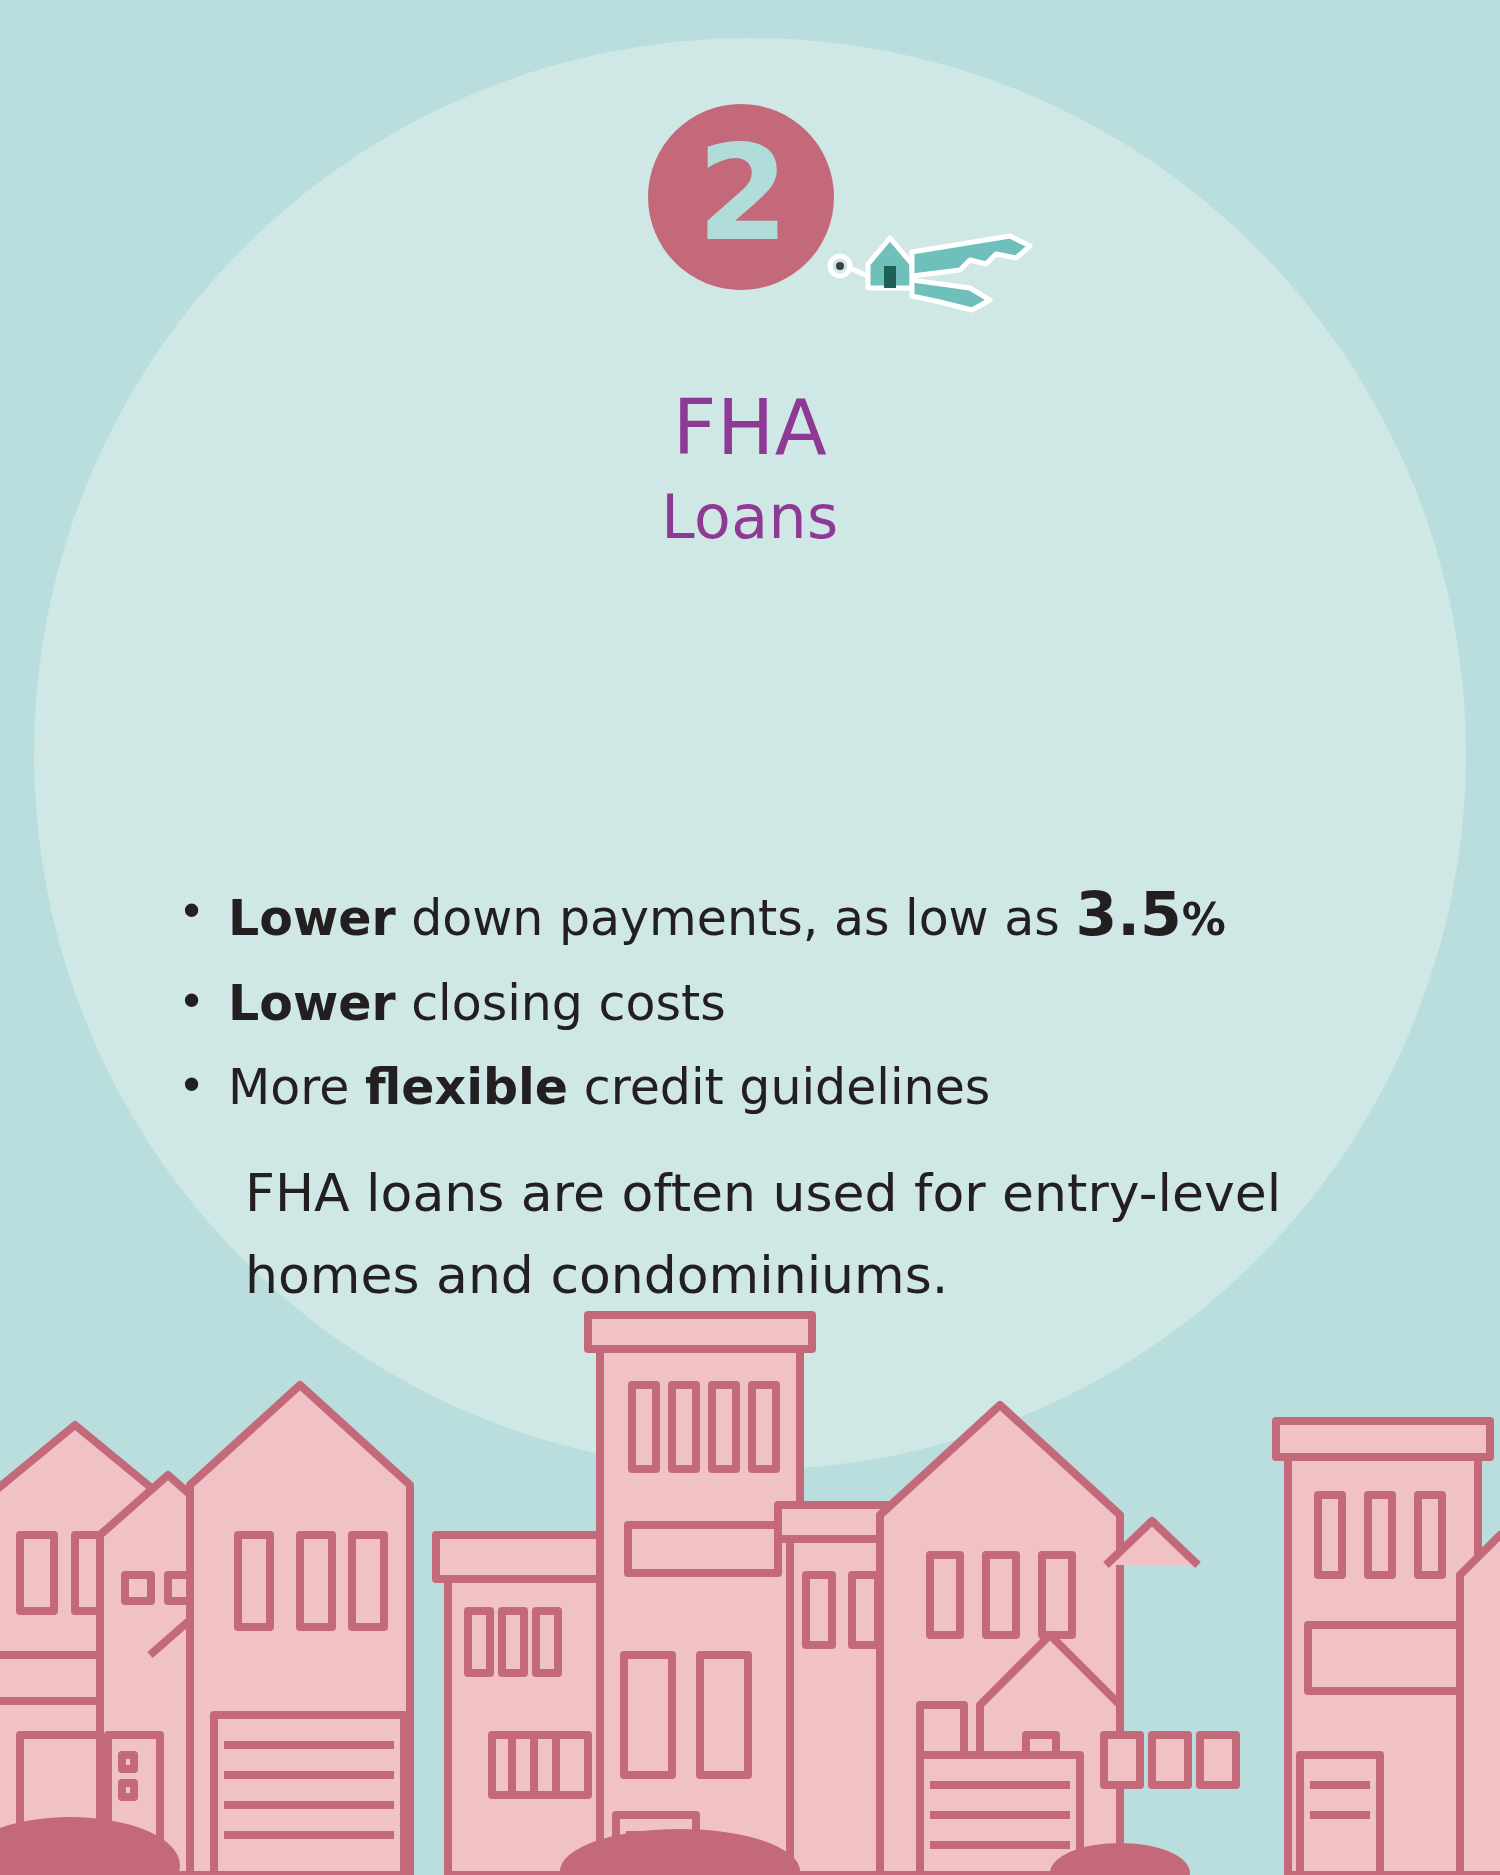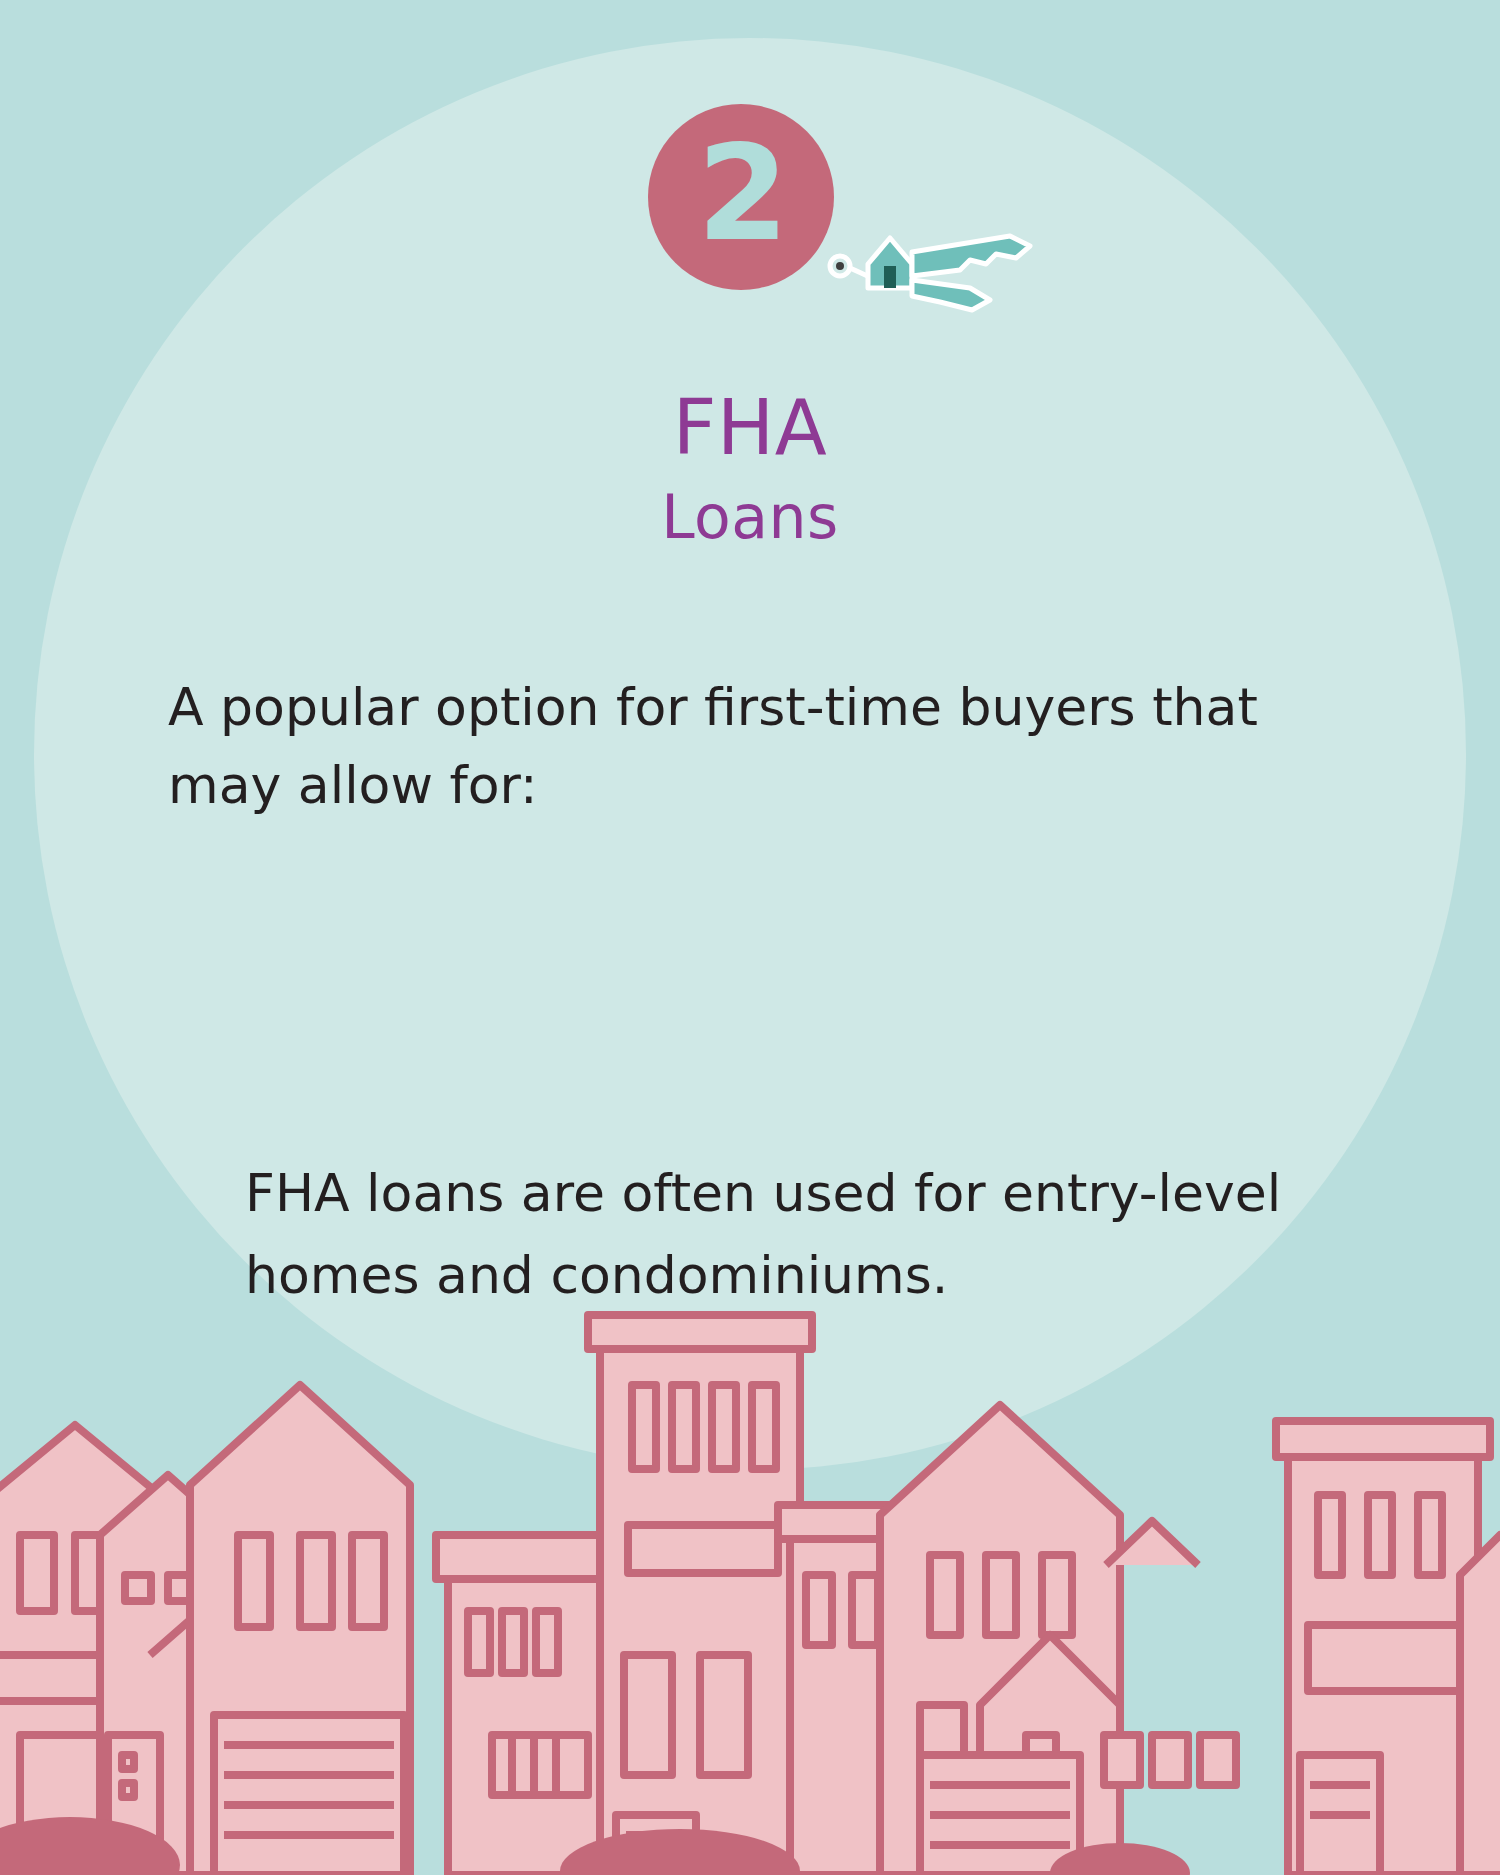--- a/index.html
+++ b/index.html
@@ -173,22 +173,32 @@
       <path d="M92 28 L190 12 L210 22 L196 34 L176 30 L166 40 L150 36 L140 46 L92 52 Z" fill="#6fbfba" stroke="#ffffff" stroke-width="5" stroke-linejoin="round"></path>
       <path d="M92 56 L150 64 L170 76 L152 86 L120 78 L92 72 Z" fill="#6fbfba" stroke="#ffffff" stroke-width="5" stroke-linejoin="round"></path>
     </svg>
   </div>
 
   <div class="title-block">
     <div class="title-line1">FHA</div>
     <div class="title-line2">Loans</div>
   </div>
 
-  <div class="intro">A popular option for first-time buyers that may allow for:</div>
-
+
+  <ul class="bullets">
+    <li>
+      <span class="b">Lower</span><span> down payments, as low as </span><span class="pct-big">3.5</span><span class="pct-small">%</span>
+    </li>
+    <li>
+      <span class="b">Lower</span><span> closing costs</span>
+    </li>
+    <li>
+      <span>More </span><span class="b">flexible</span><span> credit guidelines</span>
+    </li>
+  </ul>
 
   <div class="closing">FHA loans are often used for entry-level homes and condominiums.</div>
 
   <svg class="skyline" viewBox="0 0 1500 640" preserveAspectRatio="none">
     <g fill="#f0c2c6" stroke="#c4697a" stroke-width="8" stroke-linejoin="round">
 
       <path d="M-10 260 L75 190 L160 260 L160 640 L-10 640 Z"></path>
       <rect x="20" y="300" width="34" height="76"></rect>
       <rect x="75" y="300" width="34" height="76"></rect>
       <rect x="-10" y="420" width="150" height="46"></rect>

